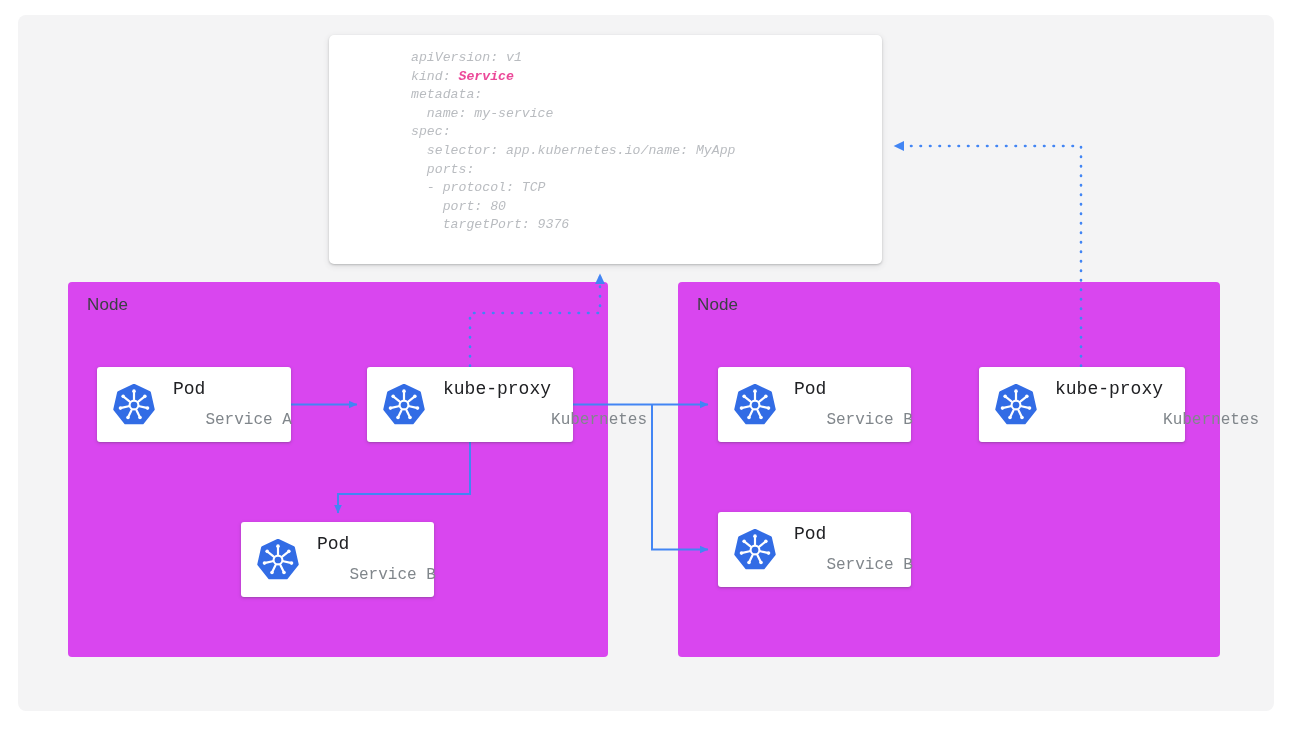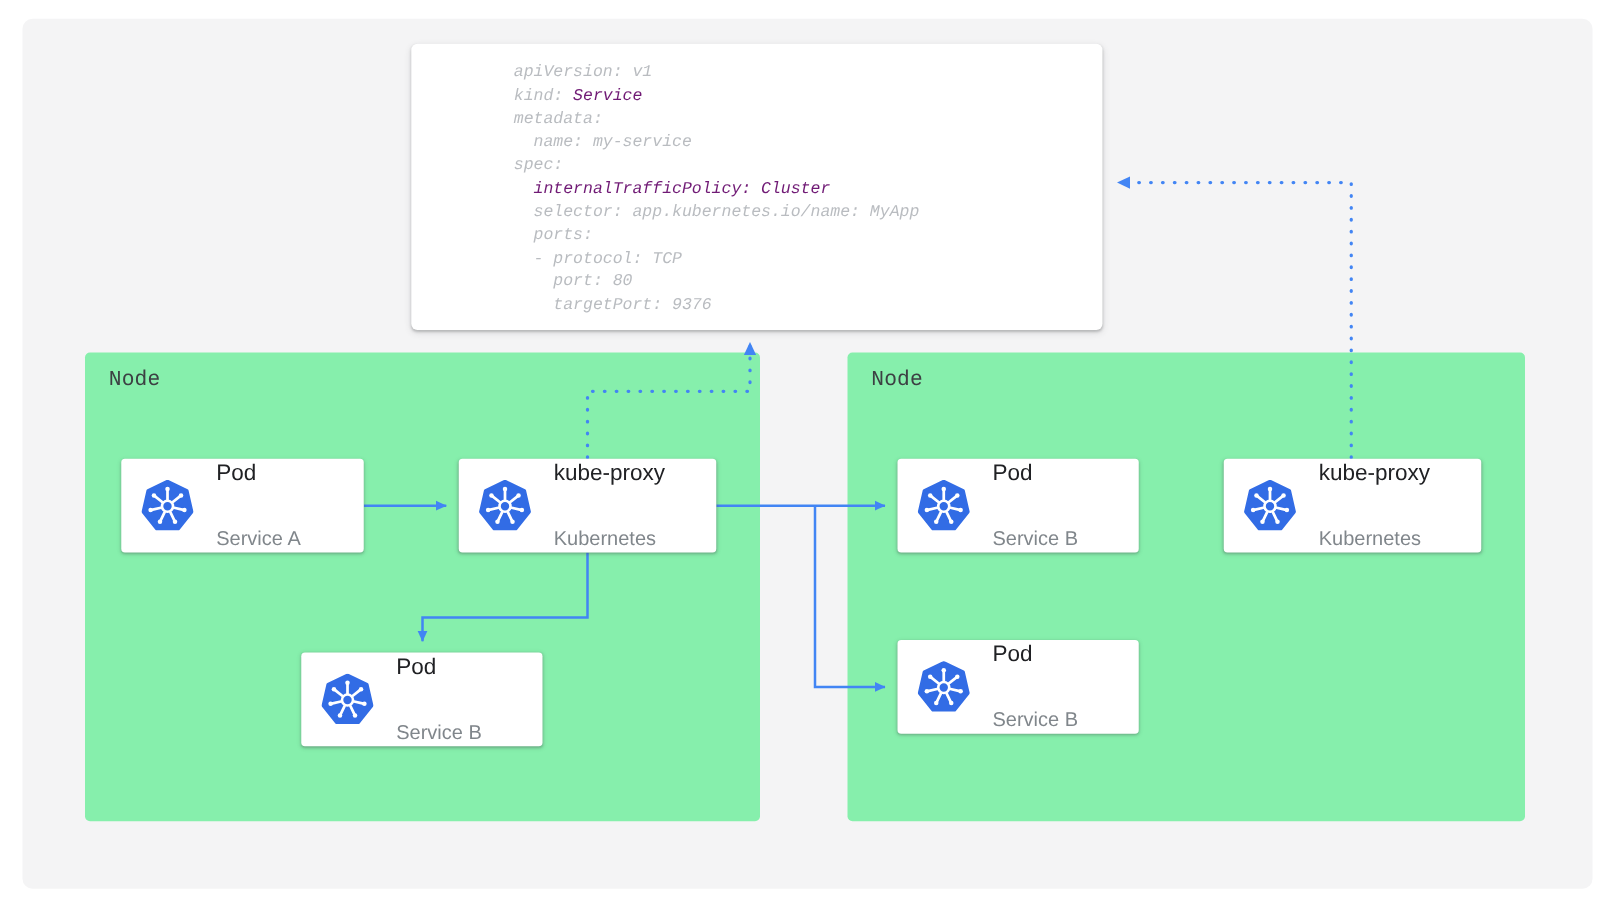--- a/index.html
+++ b/index.html
@@ -23,23 +23,22 @@
     left: 18px;
     top: 15px;
     width: 1256px;
     height: 696px;
     background: #f4f4f5;
     border-radius: 8px;
   }
   
   .node {
     position: absolute;
-    background: #86efac;
+    background: #d946ef;
     border-radius: 4px;
-    font-family: Liberation Mono, monospace;
   }
   #node-left  { left: 68px;  top: 282px; width: 540px; height: 375px; }
   #node-right { left: 678px; top: 282px; width: 542px; height: 375px; }
   .node-label {
     position: absolute;
     left: 19px;
     top: 13px;
     font-size: 17px;
     color: #3c4043;
     letter-spacing: .1px;
@@ -56,23 +55,23 @@
   }
   .card .k8s-logo {
     flex: 0 0 auto;
     margin-left: 16px;
     width: 42px;
     height: 42px;
   }
   .card .card-text {
     margin-left: 18px;
     display: flex;
-    flex-direction: column;
     justify-content: center;
     line-height: 1.28;
+    font-family: Liberation Mono, monospace;
   }
   .card .card-title {
     font-size: 18px;
     color: #202124;
     white-space: nowrap;
   }
   .card .card-sub {
     font-size: 16px;
     color: #80868b;
     white-space: nowrap;
@@ -102,22 +101,22 @@
     margin: 0;
     padding: 14px 0 0 82px;
     font-family: "Liberation Mono", "DejaVu Sans Mono", monospace;
     font-style: italic;
     font-size: 13.2px;
     line-height: 18.6px;
     color: #b9bcc0;
     white-space: pre;
   }
   #yaml-code b {
-    color: #701a75;
-    font-weight: normal;
+    color: #ec4899;
+    font-weight: bold;
     font-style: italic;
   }
   
   #connectors {
     position: absolute;
     left: 0;
     top: 0;
     width: 1296px;
     height: 729px;
     pointer-events: none;
@@ -170,21 +169,20 @@
       <path d="M1081,366 L1081,146 L894,146" fill="none" stroke="#4285f4" stroke-width="2.6" stroke-dasharray="0.5 9" stroke-linecap="round" marker-end="url(#arw-dot)"></path>
     </g>
   </svg>
 
   <div id="yaml-card">
     <pre id="yaml-code">apiVersion: v1
 kind: <b>Service</b>
 metadata:
   name: my-service
 spec:
-<b>  internalTrafficPolicy: Cluster</b>
   selector: app.kubernetes.io/name: MyApp
   ports:
   - protocol: TCP
     port: 80
     targetPort: 9376</pre>
   </div>
 
   <div class="card" id="pod-service-a">
     <span class="k8s-logo"><svg viewBox="0 0 100 100" width="100%" height="100%">
           <polygon points="50.00,3.00 86.75,20.70 95.82,60.46 70.39,92.35 29.61,92.35 4.18,60.46 13.25,20.70" fill="#326ce5" stroke="#326ce5" stroke-width="7" stroke-linejoin="round"></polygon>

